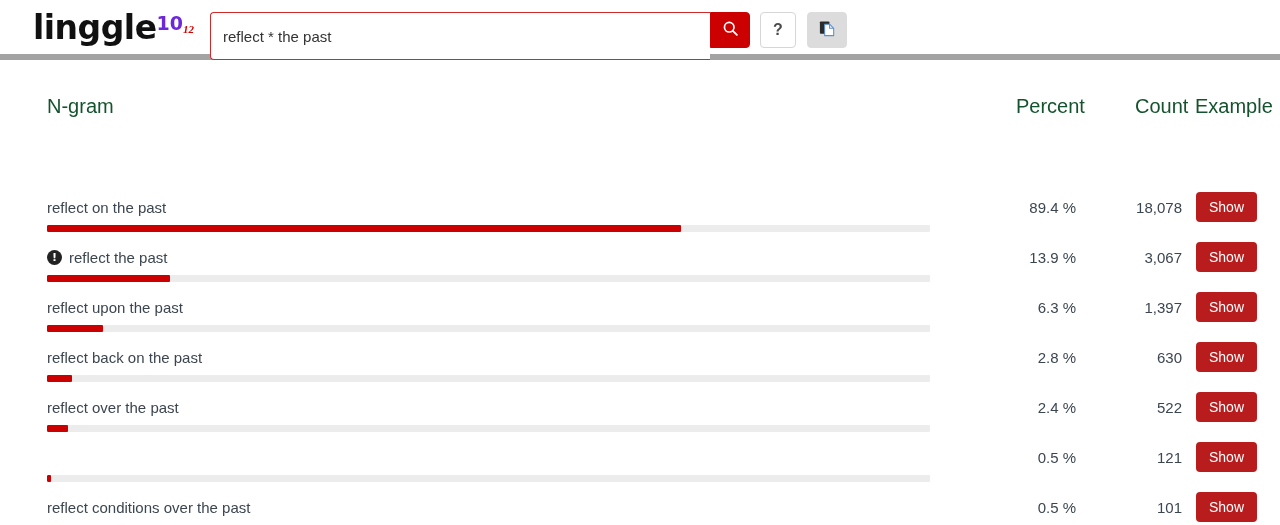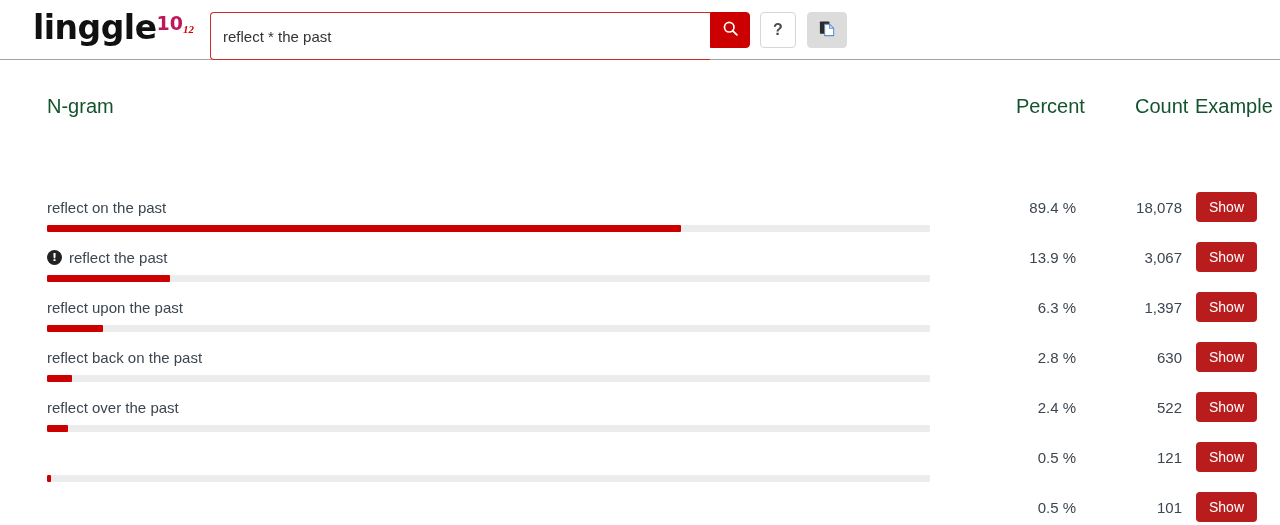--- a/index.html
+++ b/index.html
@@ -10,21 +10,21 @@
     background: #ffffff;
     font-family: "Liberation Sans", sans-serif;
   }
 
   
   .topbar {
     position: relative;
     height: 60px;
     width: 1280px;
     background: #ffffff;
-    border-bottom: 1px solid #a3a3a3;
+    border-bottom: 6px solid #a3a3a3;
   }
 
   .logo {
     position: absolute;
     left: 33px;
     top: 8px;
     height: 44px;
     display: flex;
     align-items: flex-start;
     user-select: none;
@@ -34,21 +34,21 @@
     font-weight: bold;
     font-size: 33px;
     letter-spacing: -0.5px;
     color: #111111;
     line-height: 40px;
   }
   .logo-sup10 {
     font-family: "DejaVu Sans", sans-serif;
     font-weight: bold;
     font-size: 19px;
-    color: #be185d;
+    color: #6d28d9;
     line-height: 22px;
     margin-top: 4px;
   }
   .logo-sup12 {
     font-family: Liberation Serif, serif;
     font-weight: bold;
     font-style: italic;
     font-size: 11px;
     color: #d40000;
     line-height: 11px;
@@ -326,19 +326,22 @@
       </div>
       <div class="row" style="top: 382px;">
         <div class="bar-track">
           <div class="bar-fill" style="width: 4.415px;"></div>
         </div>
         <div class="cell-percent">0.5 %</div>
         <div class="cell-count">121</div>
         <button class="show-btn">Show</button>
       </div>
       <div class="row" style="top: 432px;">
+        <div class="ngram-text">
+          <span>reflect conditions over the past</span>
+        </div>
         <div class="cell-percent">0.5 %</div>
         <div class="cell-count">101</div>
         <button class="show-btn">Show</button>
       </div>
     </div>
 
 </div>
 
 </body></html>

